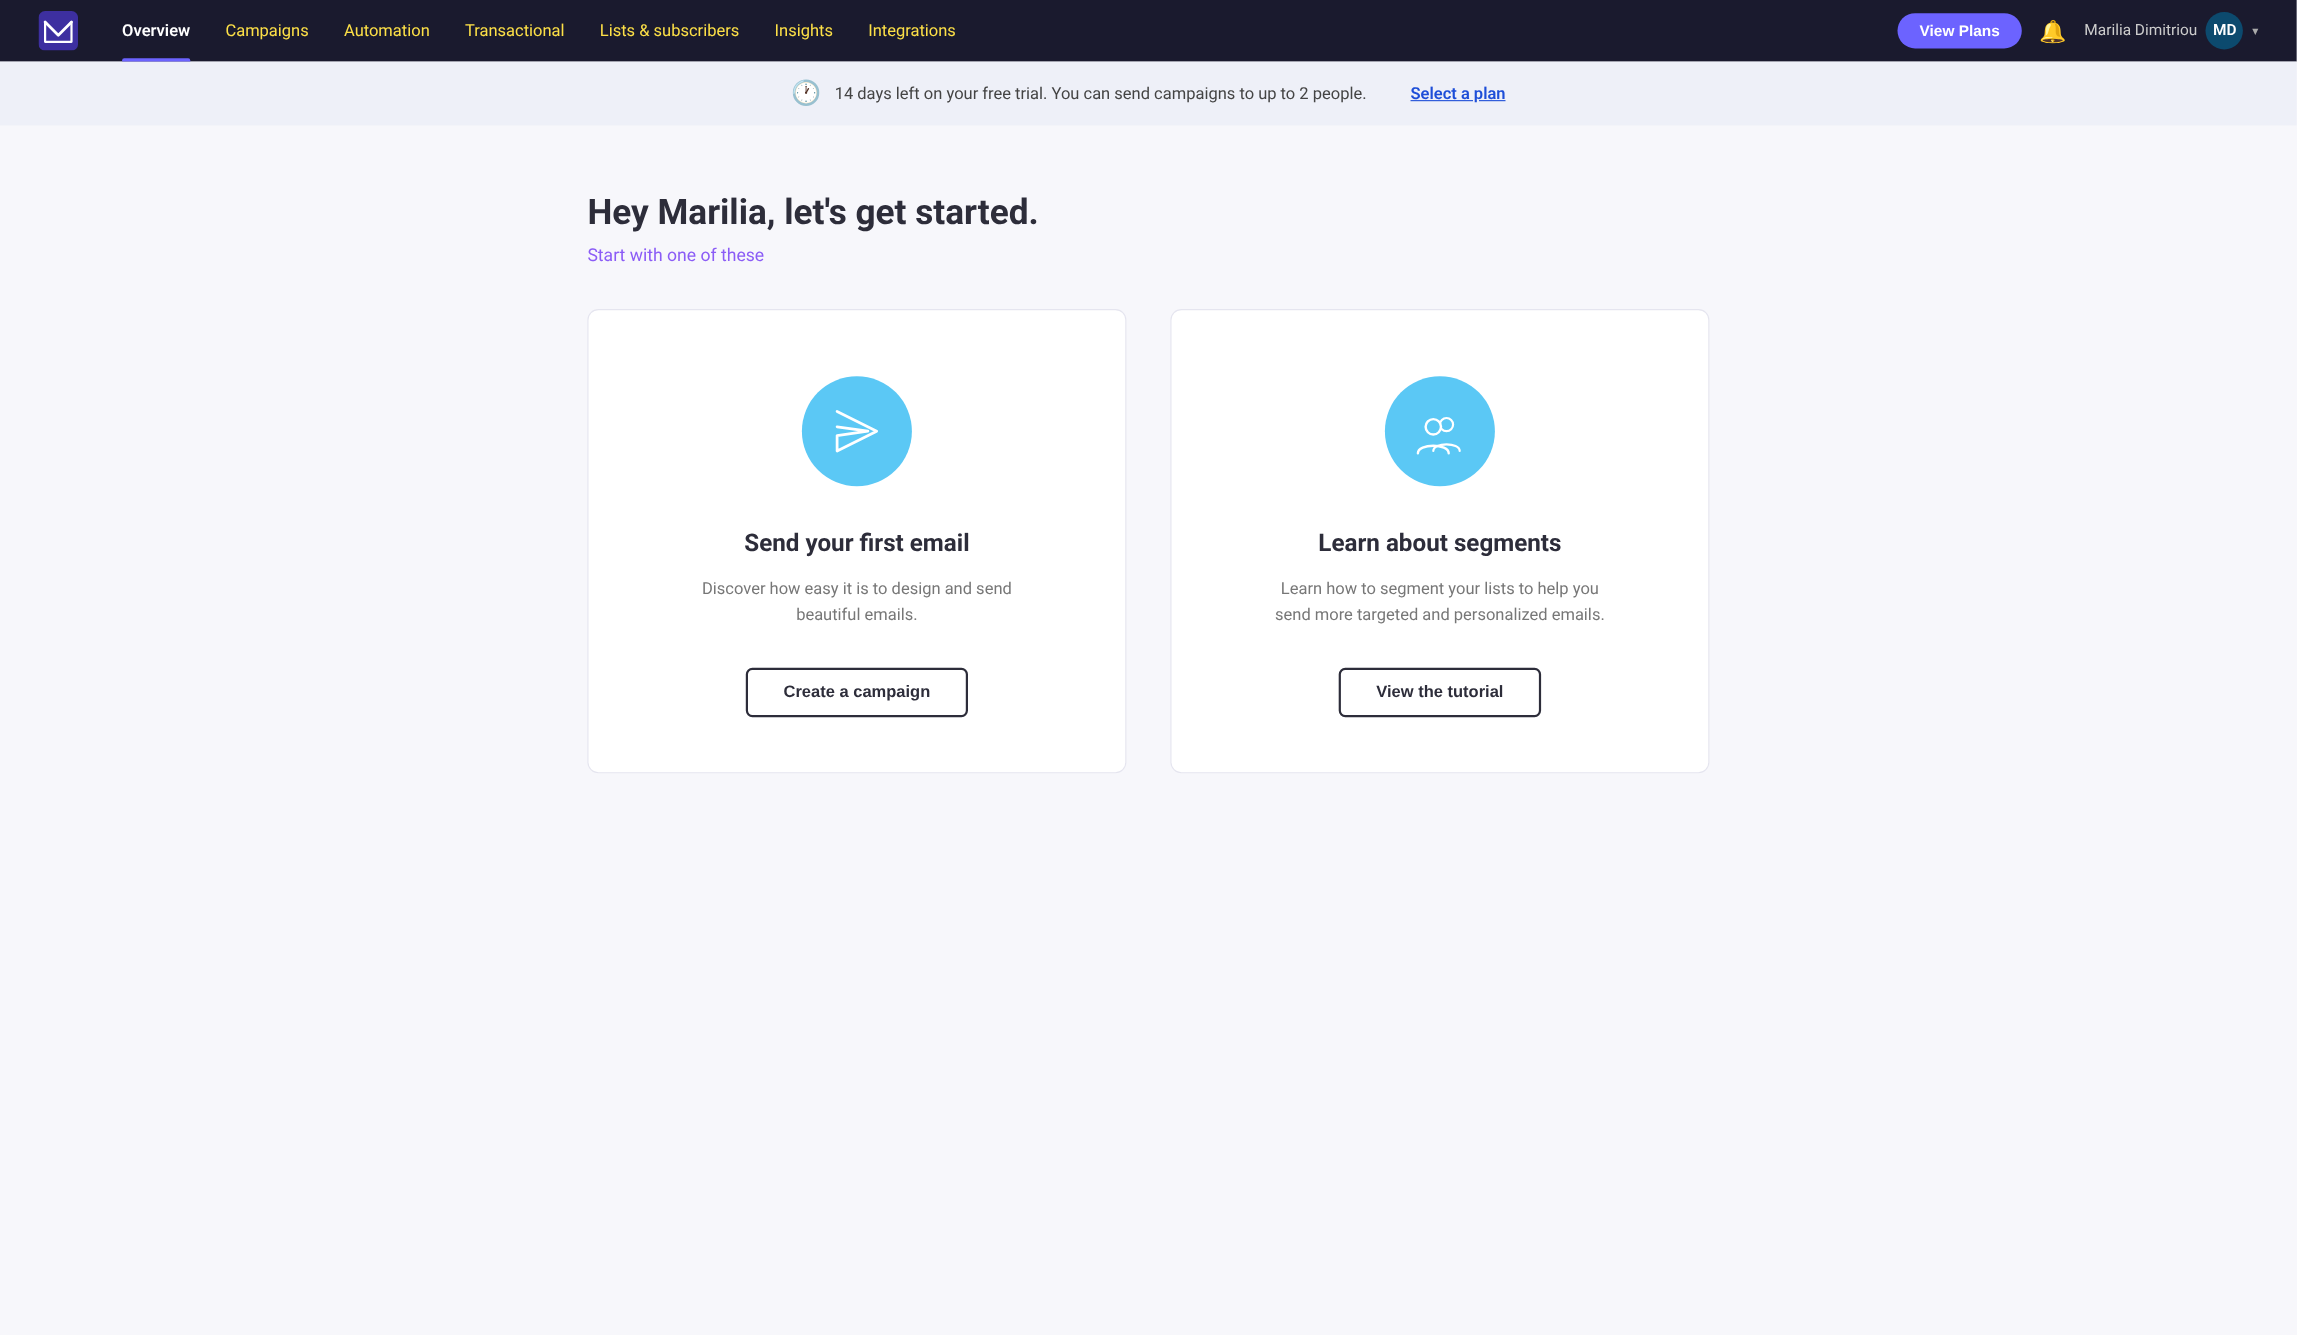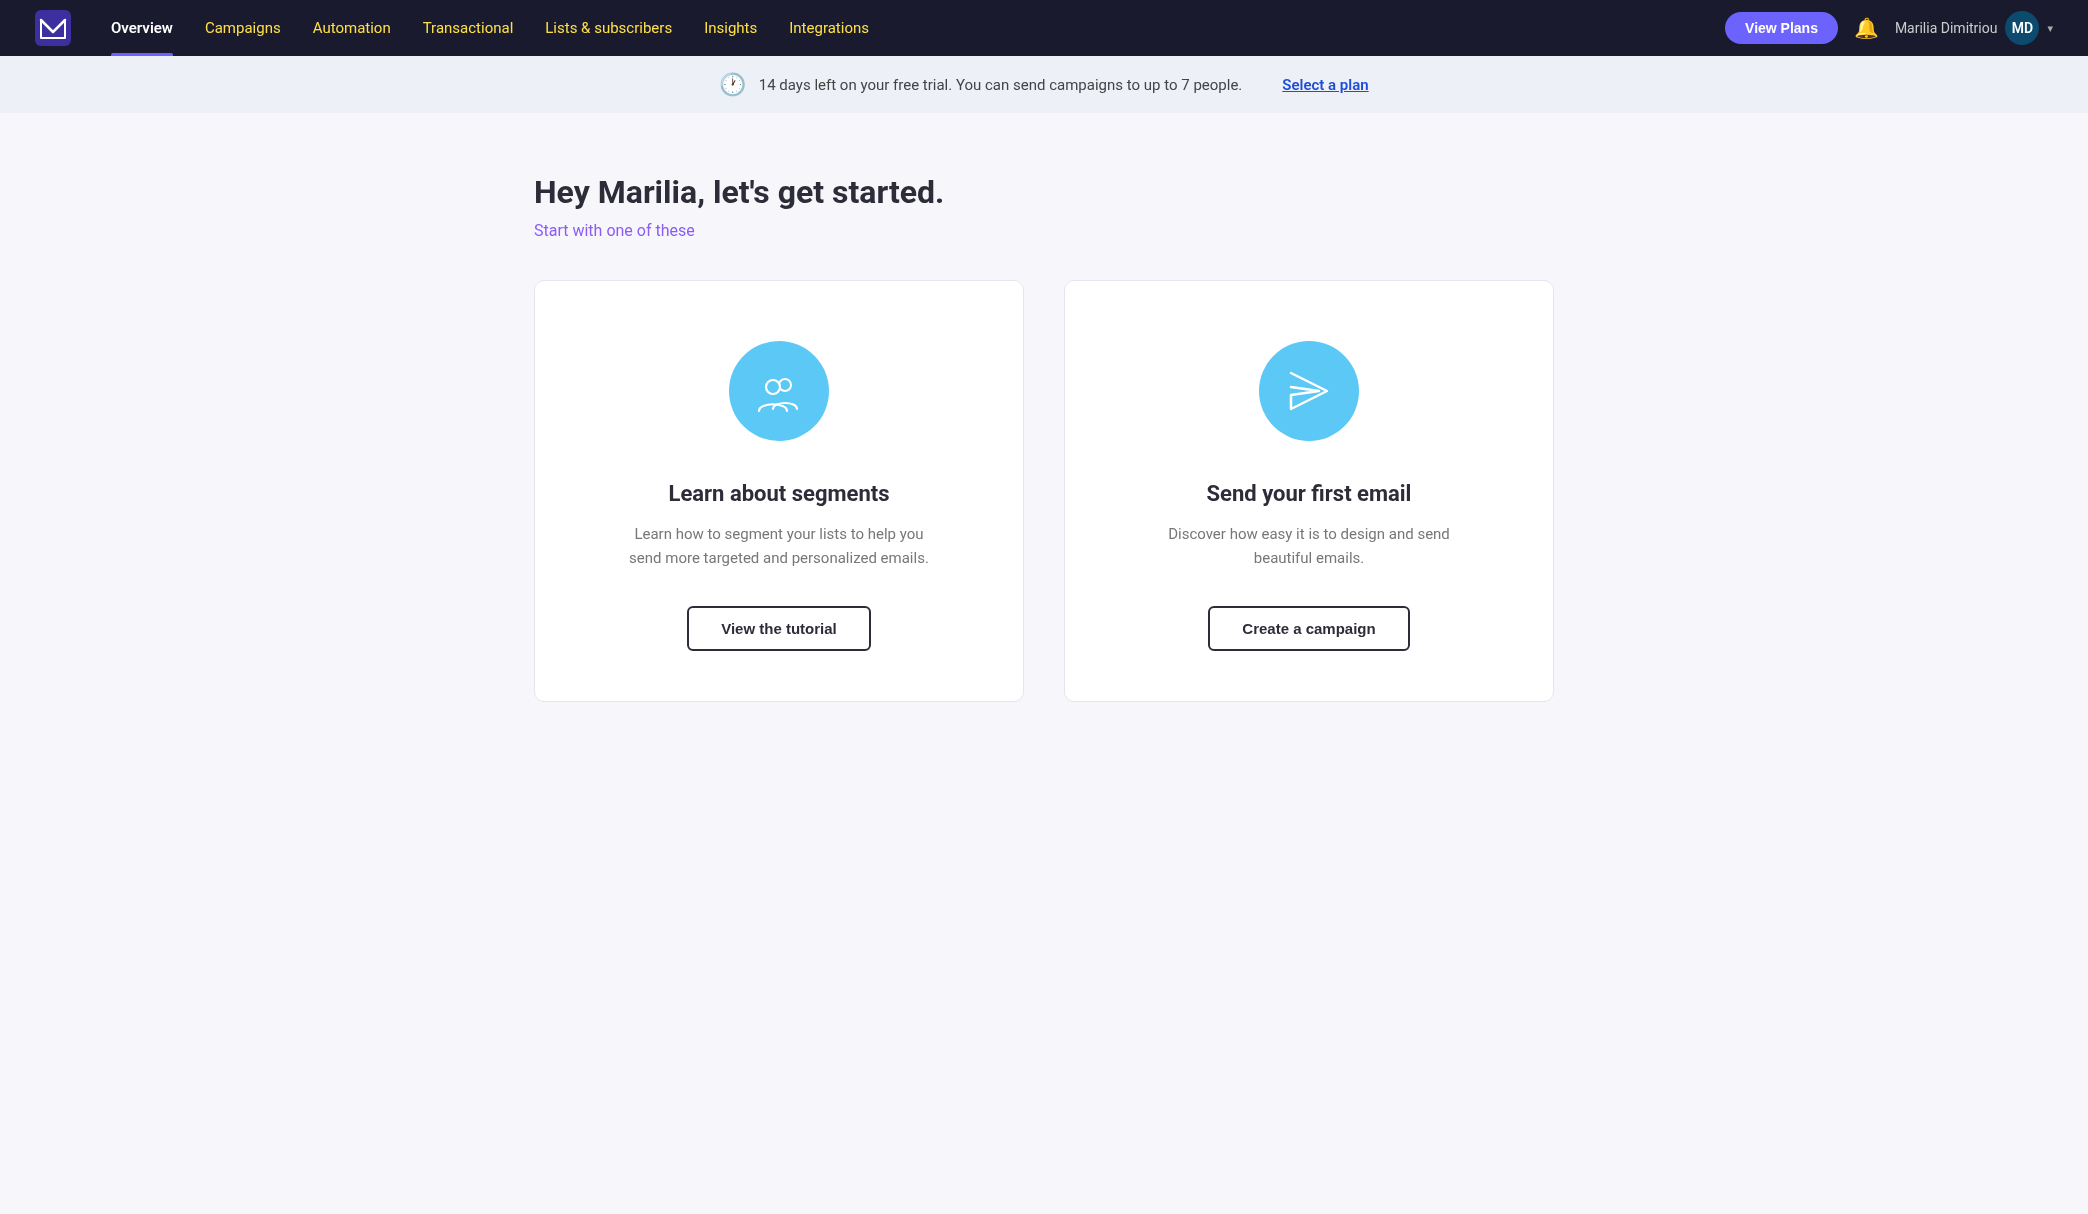--- a/index.html
+++ b/index.html
@@ -234,51 +234,51 @@
     <div class="user-info">
       <span>Marilia Dimitriou</span>
       <div class="avatar">MD</div>
       <span class="chevron-down">▾</span>
     </div>
   </div>
 </nav>
 
 <div class="trial-banner">
   <span class="clock-icon">🕐</span>
-  <span>14 days left on your free trial. You can send campaigns to up to 7 people.</span>
+  <span>14 days left on your free trial. You can send campaigns to up to 2 people.</span>
   <a>Select a plan</a>
 </div>
 
 <div class="main-content">
   <h1 class="greeting-title">Hey Marilia, let's get started.</h1>
   <p class="greeting-subtitle">Start with one of these</p>
 
   <div class="cards-row">
-
-    <div class="card">
-      <div class="card-icon-circle">
-        <svg viewBox="0 0 48 48">
-
-          <circle cx="30" cy="18" r="6" stroke="#fff" stroke-width="2" fill="none"></circle>
-          <path d="M18 42 C18 34 42 34 42 42" stroke="#fff" stroke-width="2" fill="none" stroke-linecap="round"></path>
-
-          <circle cx="18" cy="20" r="7" stroke="#fff" stroke-width="2.2" fill="#5bc8f5"></circle>
-          <path d="M4 44 C4 35 32 35 32 44" stroke="#fff" stroke-width="2.2" fill="none" stroke-linecap="round"></path>
-        </svg>
-      </div>
-      <h2 class="card-title">Learn about segments</h2>
-      <p class="card-desc">Learn how to segment your lists to help you send more targeted and personalized emails.</p>
-      <button class="card-btn">View the tutorial</button>
-    </div>
 
     <div class="card">
       <div class="card-icon-circle">
         <svg viewBox="0 0 48 48">
           <polyline points="6,6 42,24 6,42 6,28 34,24 6,20" stroke="#fff" stroke-width="2.5" stroke-linecap="round" stroke-linejoin="round" fill="none"></polyline>
         </svg>
       </div>
       <h2 class="card-title">Send your first email</h2>
       <p class="card-desc">Discover how easy it is to design and send beautiful emails.</p>
       <button class="card-btn">Create a campaign</button>
     </div>
 
+    <div class="card">
+      <div class="card-icon-circle">
+        <svg viewBox="0 0 48 48">
+
+          <circle cx="30" cy="18" r="6" stroke="#fff" stroke-width="2" fill="none"></circle>
+          <path d="M18 42 C18 34 42 34 42 42" stroke="#fff" stroke-width="2" fill="none" stroke-linecap="round"></path>
+
+          <circle cx="18" cy="20" r="7" stroke="#fff" stroke-width="2.2" fill="#5bc8f5"></circle>
+          <path d="M4 44 C4 35 32 35 32 44" stroke="#fff" stroke-width="2.2" fill="none" stroke-linecap="round"></path>
+        </svg>
+      </div>
+      <h2 class="card-title">Learn about segments</h2>
+      <p class="card-desc">Learn how to segment your lists to help you send more targeted and personalized emails.</p>
+      <button class="card-btn">View the tutorial</button>
+    </div>
+
   </div>
 </div>
 
 </body></html>

